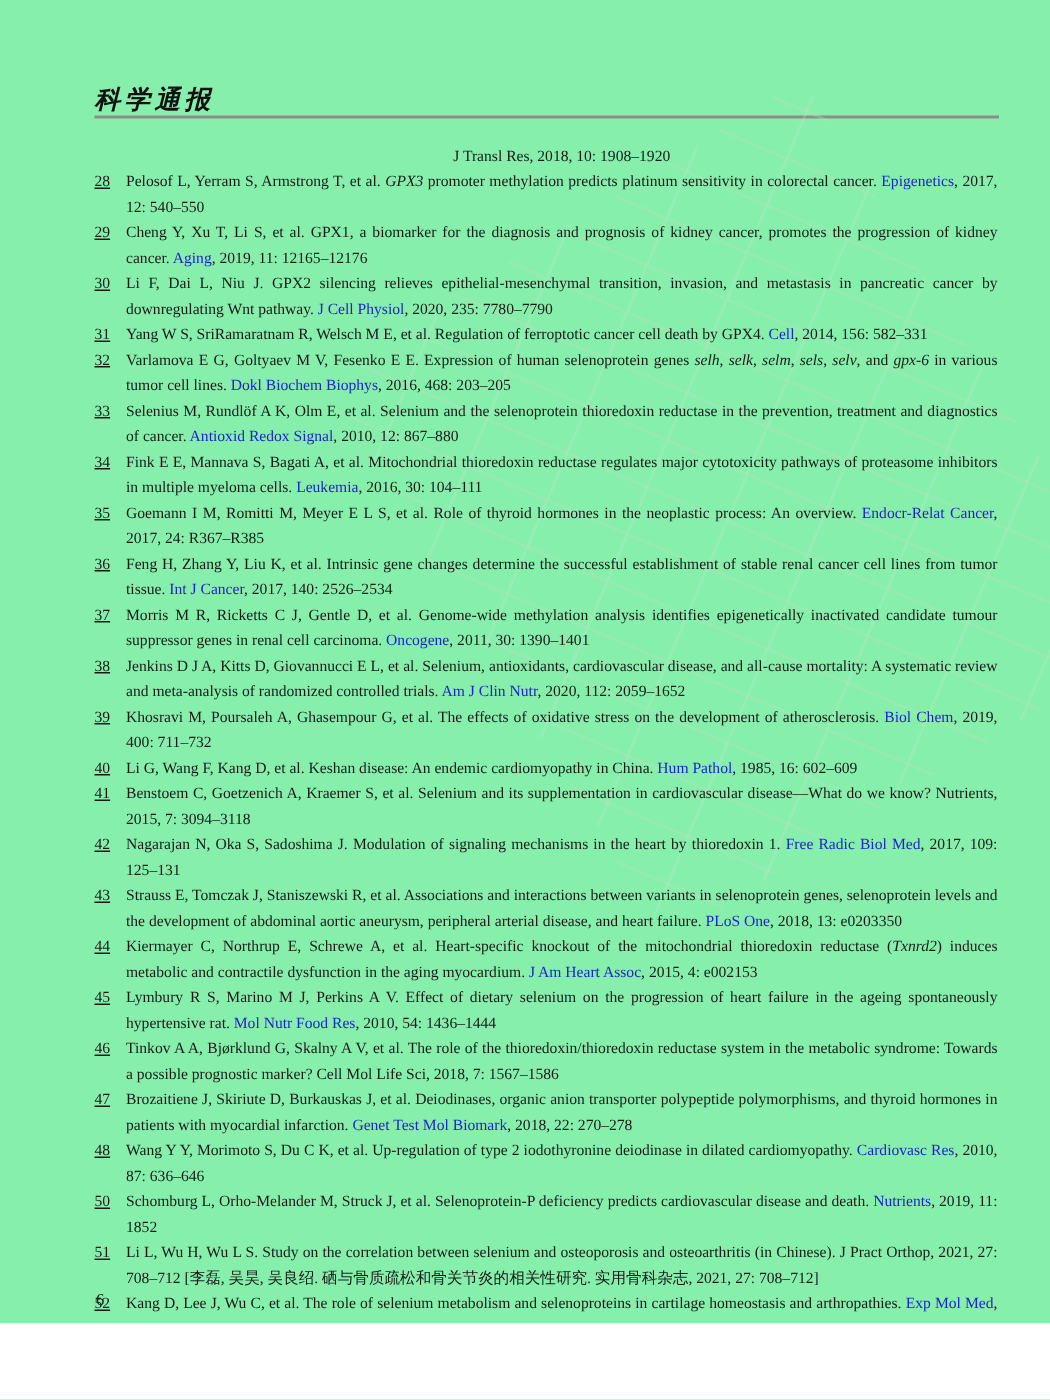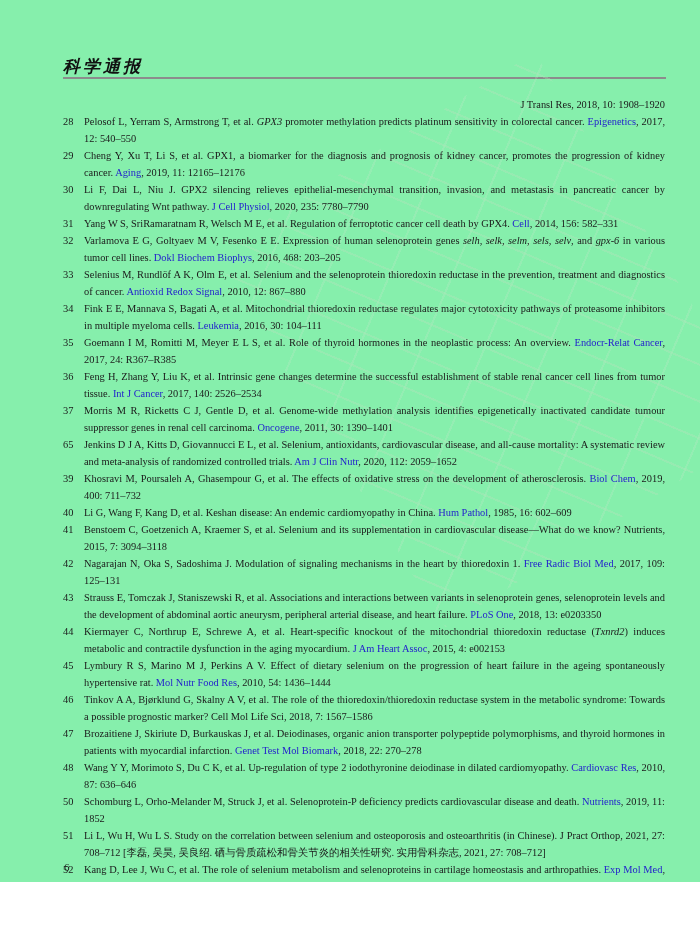--- a/index.html
+++ b/index.html
@@ -55,32 +55,33 @@
     position: absolute;
     left: 63px;
     top: 96px;
     width: 602px;
     font-size: 10.4px;
     line-height: 17px;
     text-align: justify;
   }
   .carryover {
     padding-left: 21px;
-    text-align: right;
+    text-align: center;
   }
   .ref {
     position: relative;
     padding-left: 21px;
   }
   .ref .num {
     position: absolute;
     left: 0;
     top: 0;
     width: 18px;
     text-align: left;
+    text-decoration: underline;
   }
   .jlink { color: #2323cc; }
   i { font-style: italic; margin-top: 11px; }
   
   .page-num {
     position: absolute;
     left: 64px;
     top: 861px;
     font-size: 11px;
   }
@@ -101,21 +102,21 @@
   <div class="ref"><span class="num">28</span><span><span>Pelosof L, Yerram S, Armstrong T, et al. </span><i>GPX3</i><span> promoter methylation predicts platinum sensitivity in colorectal cancer. </span><span class="jlink">Epigenetics</span><span>, 2017, 12: 540–550</span></span></div>
       <div class="ref"><span class="num">29</span><span><span>Cheng Y, Xu T, Li S, et al. GPX1, a biomarker for the diagnosis and prognosis of kidney cancer, promotes the progression of kidney cancer. </span><span class="jlink">Aging</span><span>, 2019, 11: 12165–12176</span></span></div>
       <div class="ref"><span class="num">30</span><span><span>Li F, Dai L, Niu J. GPX2 silencing relieves epithelial-mesenchymal transition, invasion, and metastasis in pancreatic cancer by downregulating Wnt pathway. </span><span class="jlink">J Cell Physiol</span><span>, 2020, 235: 7780–7790</span></span></div>
       <div class="ref"><span class="num">31</span><span><span>Yang W S, SriRamaratnam R, Welsch M E, et al. Regulation of ferroptotic cancer cell death by GPX4. </span><span class="jlink">Cell</span><span>, 2014, 156: 582–331</span></span></div>
       <div class="ref"><span class="num">32</span><span><span>Varlamova E G, Goltyaev M V, Fesenko E E. Expression of human selenoprotein genes </span><i>selh</i><span>, </span><i>selk</i><span>, </span><i>selm</i><span>, </span><i>sels</i><span>, </span><i>selv</i><span>, and </span><i>gpx-6</i><span> in various tumor cell lines. </span><span class="jlink">Dokl Biochem Biophys</span><span>, 2016, 468: 203–205</span></span></div>
       <div class="ref"><span class="num">33</span><span><span>Selenius M, Rundlöf A K, Olm E, et al. Selenium and the selenoprotein thioredoxin reductase in the prevention, treatment and diagnostics of cancer. </span><span class="jlink">Antioxid Redox Signal</span><span>, 2010, 12: 867–880</span></span></div>
       <div class="ref"><span class="num">34</span><span><span>Fink E E, Mannava S, Bagati A, et al. Mitochondrial thioredoxin reductase regulates major cytotoxicity pathways of proteasome inhibitors in multiple myeloma cells. </span><span class="jlink">Leukemia</span><span>, 2016, 30: 104–111</span></span></div>
       <div class="ref"><span class="num">35</span><span><span>Goemann I M, Romitti M, Meyer E L S, et al. Role of thyroid hormones in the neoplastic process: An overview. </span><span class="jlink">Endocr-Relat Cancer</span><span>, 2017, 24: R367–R385</span></span></div>
       <div class="ref"><span class="num">36</span><span><span>Feng H, Zhang Y, Liu K, et al. Intrinsic gene changes determine the successful establishment of stable renal cancer cell lines from tumor tissue. </span><span class="jlink">Int J Cancer</span><span>, 2017, 140: 2526–2534</span></span></div>
       <div class="ref"><span class="num">37</span><span><span>Morris M R, Ricketts C J, Gentle D, et al. Genome-wide methylation analysis identifies epigenetically inactivated candidate tumour suppressor genes in renal cell carcinoma. </span><span class="jlink">Oncogene</span><span>, 2011, 30: 1390–1401</span></span></div>
-      <div class="ref"><span class="num">65</span><span><span>Jenkins D J A, Kitts D, Giovannucci E L, et al. Selenium, antioxidants, cardiovascular disease, and all-cause mortality: A systematic review and meta-analysis of randomized controlled trials. </span><span class="jlink">Am J Clin Nutr</span><span>, 2020, 112: 2059–1652</span></span></div>
+      <div class="ref"><span class="num">38</span><span><span>Jenkins D J A, Kitts D, Giovannucci E L, et al. Selenium, antioxidants, cardiovascular disease, and all-cause mortality: A systematic review and meta-analysis of randomized controlled trials. </span><span class="jlink">Am J Clin Nutr</span><span>, 2020, 112: 2059–1652</span></span></div>
       <div class="ref"><span class="num">39</span><span><span>Khosravi M, Poursaleh A, Ghasempour G, et al. The effects of oxidative stress on the development of atherosclerosis. </span><span class="jlink">Biol Chem</span><span>, 2019, 400: 711–732</span></span></div>
       <div class="ref"><span class="num">40</span><span><span>Li G, Wang F, Kang D, et al. Keshan disease: An endemic cardiomyopathy in China. </span><span class="jlink">Hum Pathol</span><span>, 1985, 16: 602–609</span></span></div>
       <div class="ref"><span class="num">41</span><span><span>Benstoem C, Goetzenich A, Kraemer S, et al. Selenium and its supplementation in cardiovascular disease—What do we know? Nutrients, 2015, 7: 3094–3118</span></span></div>
       <div class="ref"><span class="num">42</span><span><span>Nagarajan N, Oka S, Sadoshima J. Modulation of signaling mechanisms in the heart by thioredoxin 1. </span><span class="jlink">Free Radic Biol Med</span><span>, 2017, 109: 125–131</span></span></div>
       <div class="ref"><span class="num">43</span><span><span>Strauss E, Tomczak J, Staniszewski R, et al. Associations and interactions between variants in selenoprotein genes, selenoprotein levels and the development of abdominal aortic aneurysm, peripheral arterial disease, and heart failure. </span><span class="jlink">PLoS One</span><span>, 2018, 13: e0203350</span></span></div>
       <div class="ref"><span class="num">44</span><span><span>Kiermayer C, Northrup E, Schrewe A, et al. Heart-specific knockout of the mitochondrial thioredoxin reductase (</span><i>Txnrd2</i><span>) induces metabolic and contractile dysfunction in the aging myocardium. </span><span class="jlink">J Am Heart Assoc</span><span>, 2015, 4: e002153</span></span></div>
       <div class="ref"><span class="num">45</span><span><span>Lymbury R S, Marino M J, Perkins A V. Effect of dietary selenium on the progression of heart failure in the ageing spontaneously hypertensive rat. </span><span class="jlink">Mol Nutr Food Res</span><span>, 2010, 54: 1436–1444</span></span></div>
       <div class="ref"><span class="num">46</span><span><span>Tinkov A A, Bjørklund G, Skalny A V, et al. The role of the thioredoxin/thioredoxin reductase system in the metabolic syndrome: Towards a possible prognostic marker? Cell Mol Life Sci, 2018, 7: 1567–1586</span></span></div>
       <div class="ref"><span class="num">47</span><span><span>Brozaitiene J, Skiriute D, Burkauskas J, et al. Deiodinases, organic anion transporter polypeptide polymorphisms, and thyroid hormones in patients with myocardial infarction. </span><span class="jlink">Genet Test Mol Biomark</span><span>, 2018, 22: 270–278</span></span></div>
       <div class="ref"><span class="num">48</span><span><span>Wang Y Y, Morimoto S, Du C K, et al. Up-regulation of type 2 iodothyronine deiodinase in dilated cardiomyopathy. </span><span class="jlink">Cardiovasc Res</span><span>, 2010, 87: 636–646</span></span></div>

